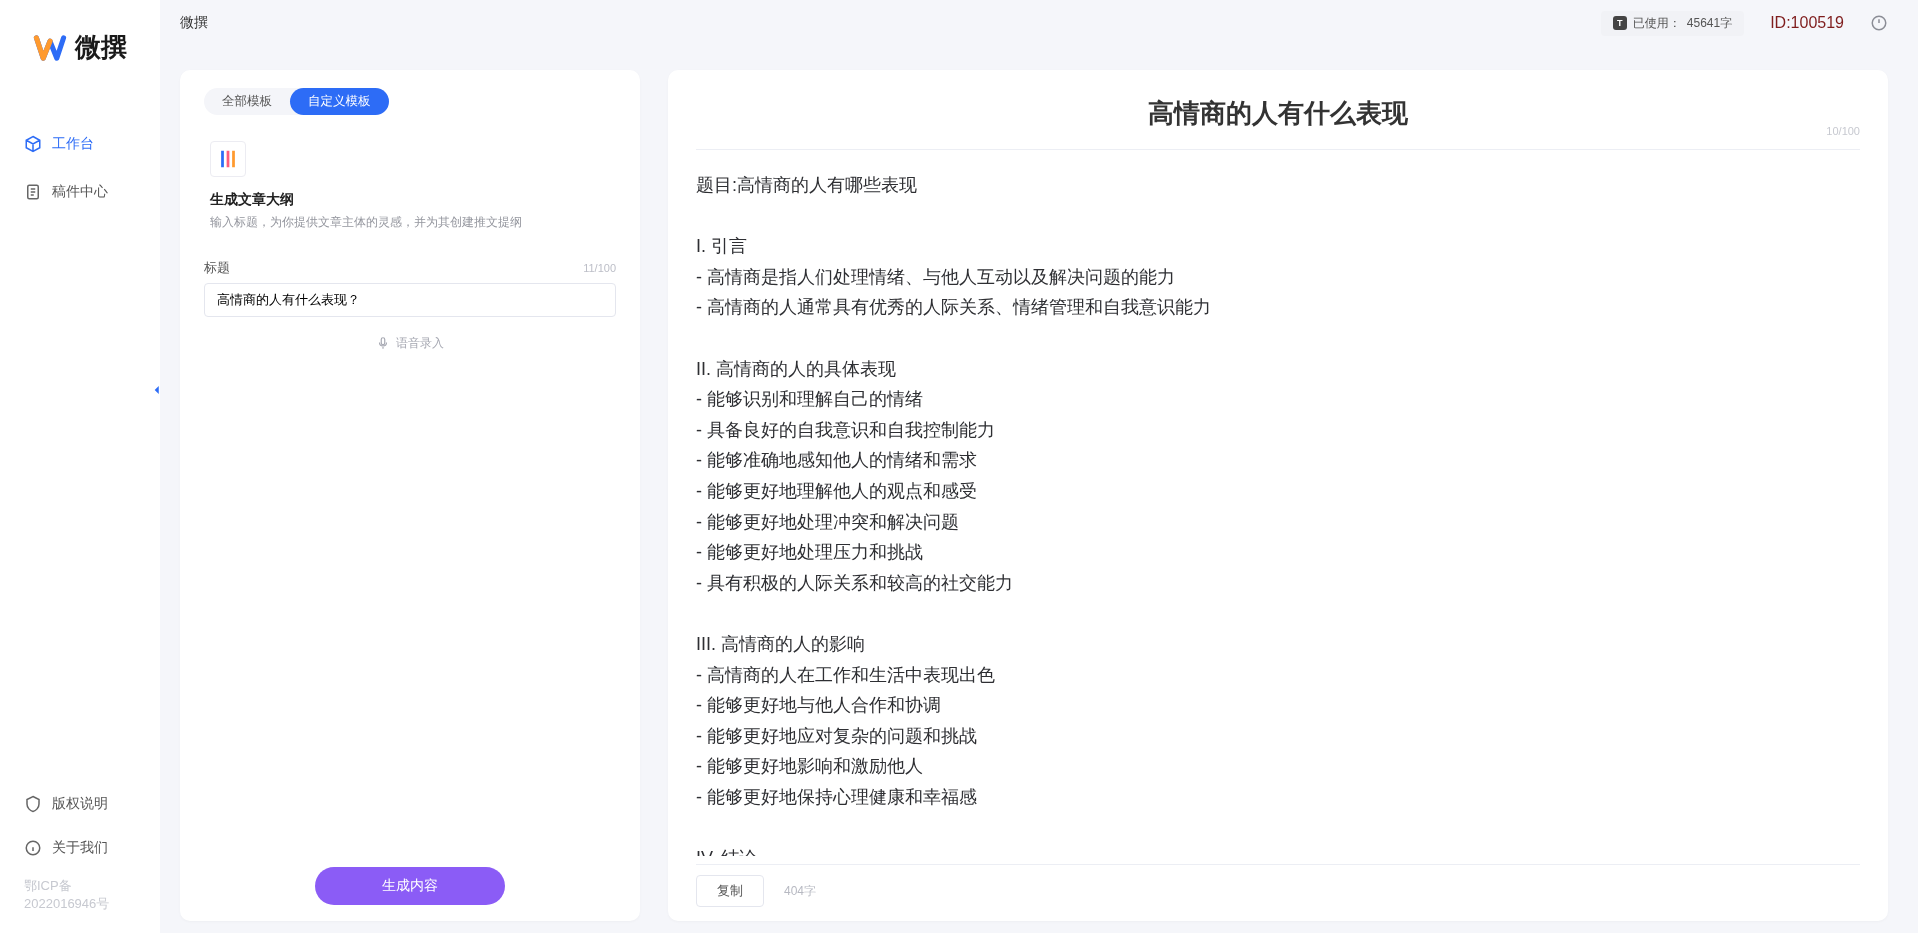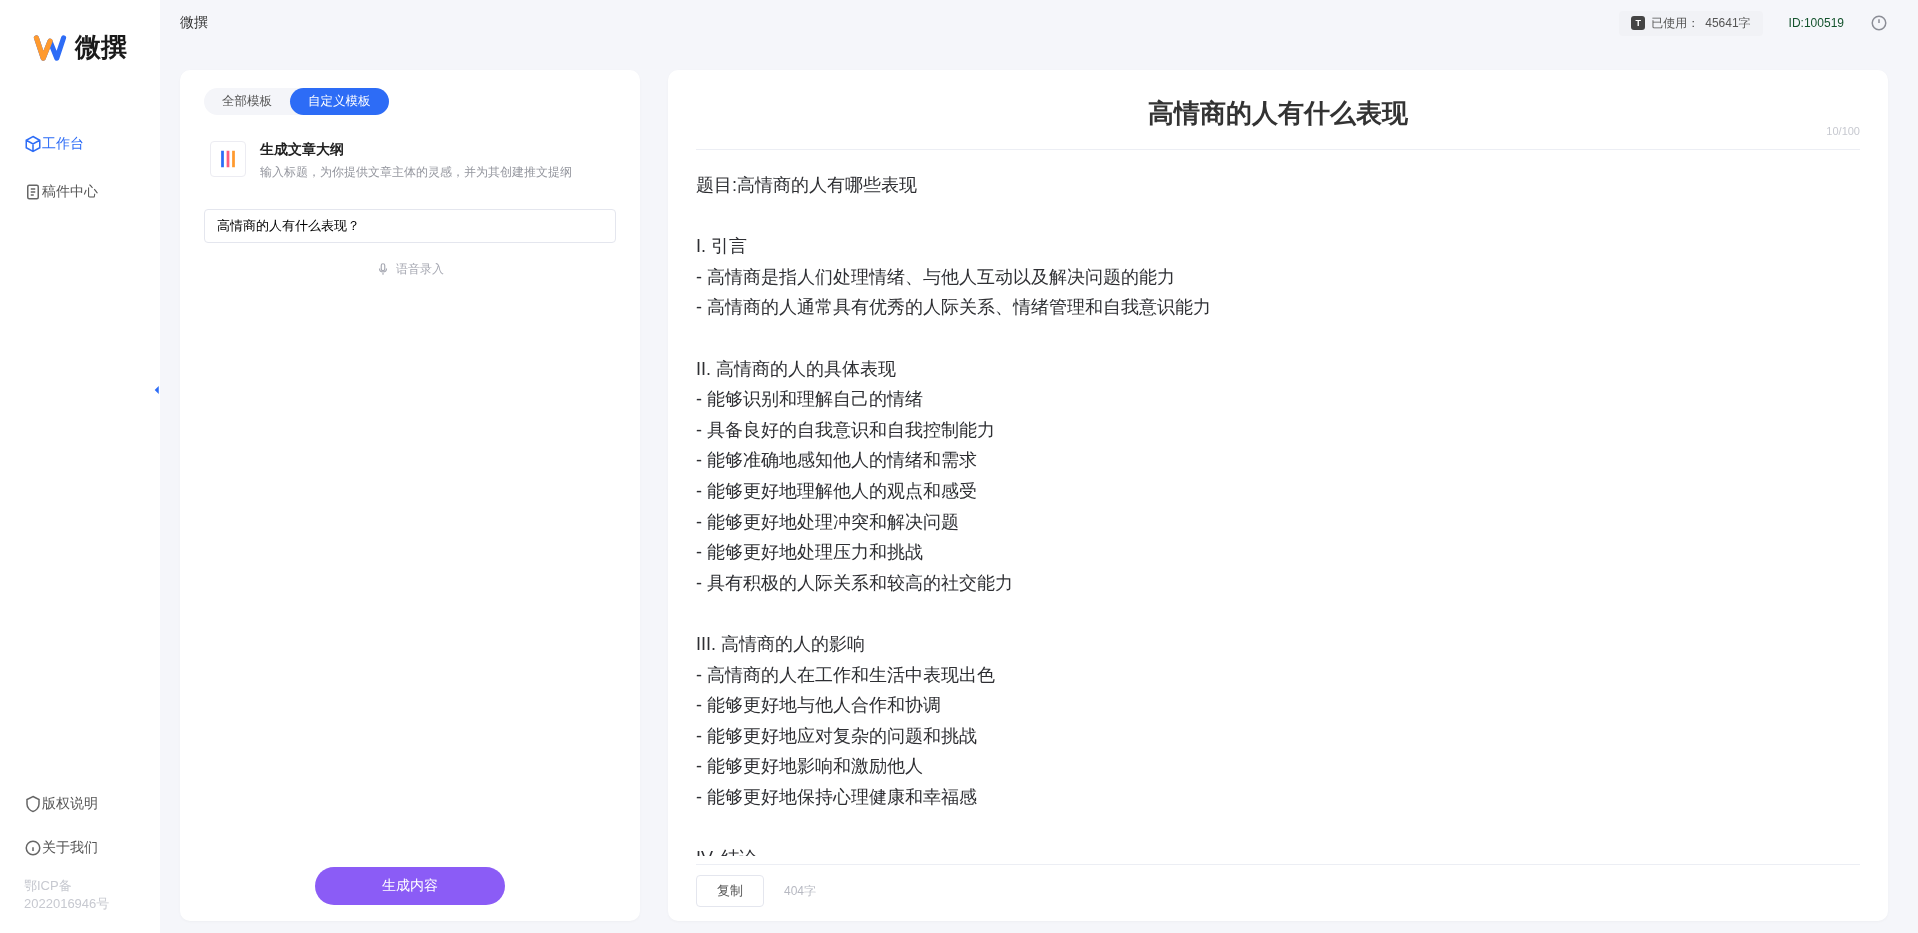--- a/index.html
+++ b/index.html
@@ -33,21 +33,21 @@
       gap: 8px;
       margin-bottom: 60px;
     }
     .logo-icon { width: 34px; height: 34px; }
     .brand-text { font-size: 26px; font-weight: 700; color: #1a1a1a; }
 
     .nav { flex: 1; padding: 0 16px; }
     .nav-item {
       display: flex;
       align-items: center;
-      gap: 0;
+      gap: 10px;
       padding: 10px 8px;
       border-radius: 4px;
       cursor: pointer;
       font-size: 14px;
       color: #555;
       margin-bottom: 10px;
     }
     .nav-item.active { color: #2d6cf6; }
     .nav-ic { width: 18px; height: 18px; flex-shrink: 0; }
 
@@ -74,21 +74,21 @@
     .usage-box {
       display: flex; align-items: center; gap: 6px;
       background: #f1f2f6; padding: 4px 12px; border-radius: 4px;
       font-size: 12px; color: #555;
     }
     .usage-ic {
       width: 14px; height: 14px; border-radius: 3px; background: #444;
       color:#fff; display:flex; align-items:center; justify-content:center;
       font-size:9px; font-weight:bold;
     }
-    .user-id { font-size: 12px; color: #14532d; }
+    .user-id { font-size: 16px; color: #7f1d1d; }
     .power-ic { width: 18px; height: 18px; cursor: pointer; color:#8b8d96; }
 
     
     .main {
       position: absolute;
       left: 160px;
       top: 46px;
       right: 0;
       bottom: 0;
       display: flex;
@@ -128,20 +128,21 @@
       cursor: pointer;
       color: #555;
     }
     .tab.active { background: #2d6cf6; color: #fff; }
 
     .tpl-card {
       display: flex;
       gap: 14px;
       padding: 10px 6px;
       margin-bottom: 18px;
+      flex-direction: column;
     }
     .tpl-icon {
       width: 36px; height: 36px; border-radius: 4px;
       border:1px solid #ececf2; display:flex; align-items:center;
       justify-content:center; font-size:18px; flex-shrink:0; background:#fff;
     }
     .tpl-meta { flex: 1; }
     .tpl-title { font-size: 14px; font-weight: 600; color: #222; margin-bottom: 4px;}
     .tpl-sub { font-size: 12px; color: #94969e; line-height:1.5; }
 
@@ -287,20 +288,24 @@
             <path d="M12 3v18" stroke="#ff5c7c" stroke-width="3"></path>
             <path d="M18 3v18" stroke="#ff9a2e" stroke-width="3"></path>
           </svg>
       </div>
       <div class="tpl-meta">
         <div class="tpl-title">生成文章大纲</div>
         <div class="tpl-sub">输入标题，为你提供文章主体的灵感，并为其创建推文提纲</div>
       </div>
     </div>
 
+    <div class="field-row">
+      <span class="field-label">标题</span>
+      <span class="counter">11/100</span>
+    </div>
     <div class="input-box">
       <input type="text" value="高情商的人有什么表现？" style="">
     </div>
 
     <div class="voice-row">
       <span class="voice-ic"><svg viewBox="0 0 24 24" fill="none" stroke="#a5a7b1" stroke-width="2">
             <rect x="9" y="3" width="6" height="12" rx="3"></rect>
             <path d="M6 11a6 6 0 0 0 12 0M12 19v3"></path>
           </svg></span>
       <span>语音录入</span>

